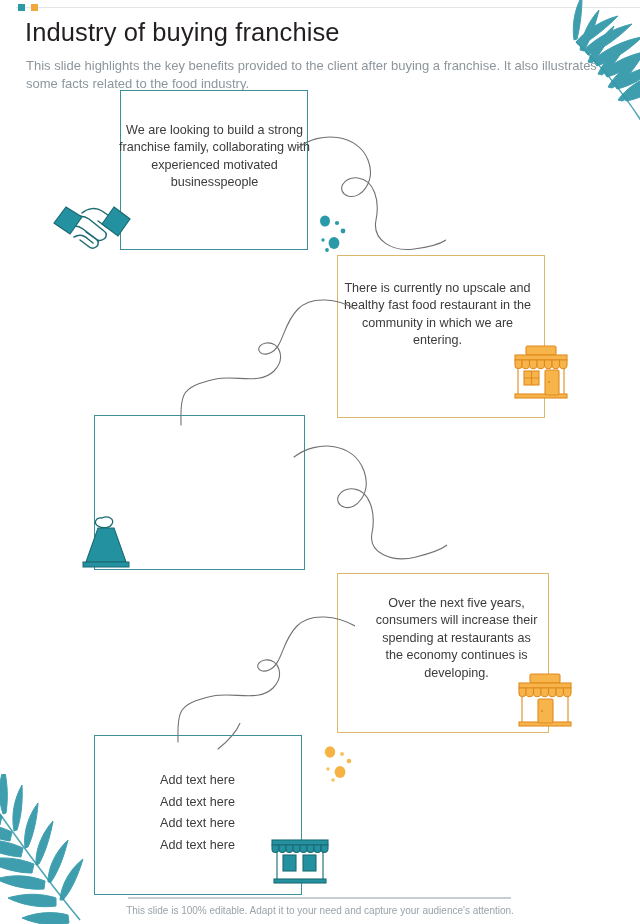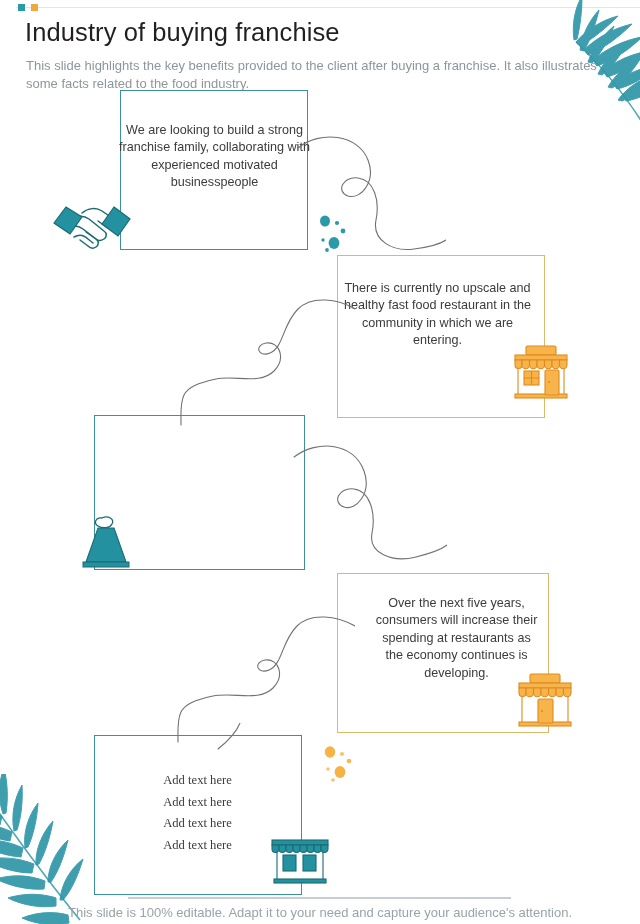--- a/index.html
+++ b/index.html
@@ -76,21 +76,21 @@
   .box-orange { border: 1px solid #dcb86b; }
 
   .box-text {
     position: absolute;
     box-sizing: border-box;
     text-align: center;
     color: #3b3b3b;
     font-size: 12.6px;
     line-height: 1.38;
   }
-  .box-text.addlines { line-height: 1.72; font-family: Liberation Serif, serif; }
+  .box-text.addlines { line-height: 1.72; }
 
   
   #box1 { left: 120px;  top: 90px;  width: 188px; height: 160px; }
   #box1txt { left: 112px; top: 122px; width: 205px; }
 
   #box2 { left: 337px;  top: 255px; width: 208px; height: 163px; }
   #box2txt { left: 340px; top: 280px; width: 195px; }
 
   #box3 { left: 94px;   top: 415px; width: 211px; height: 155px; }
   #box3txt { left: 96px;  top: 433px; width: 205px; }
@@ -133,21 +133,21 @@
     width: 383px;
     height: 1.5px;
     background: #c6ced3;
   }
   .footer-text {
     position: absolute;
     left: 0;
     right: 0;
     top: 905px;
     text-align: center;
-    font-size: 13px;
+    font-size: 10px;
     color: #9aa3a9;
   }
 </style>
 </head>
 <body>
 
 <div id="slide">
 
   <div class="top-rule"></div>
   <div class="sq sq-teal"></div>

